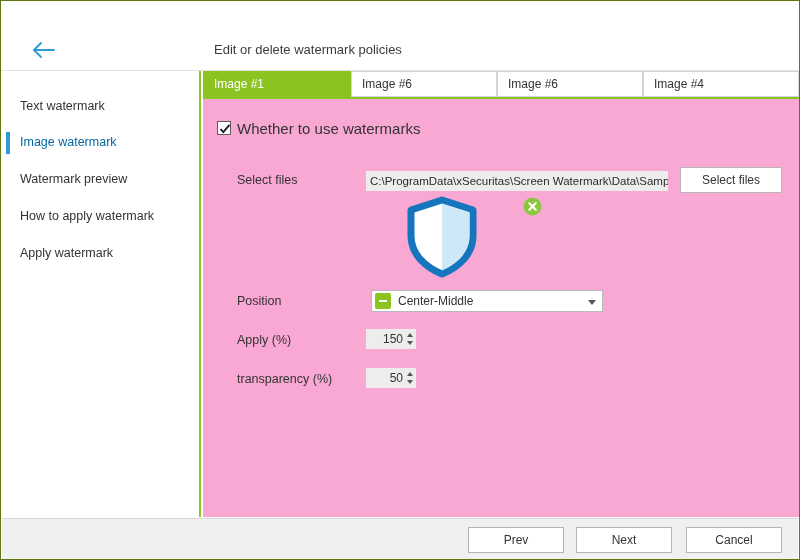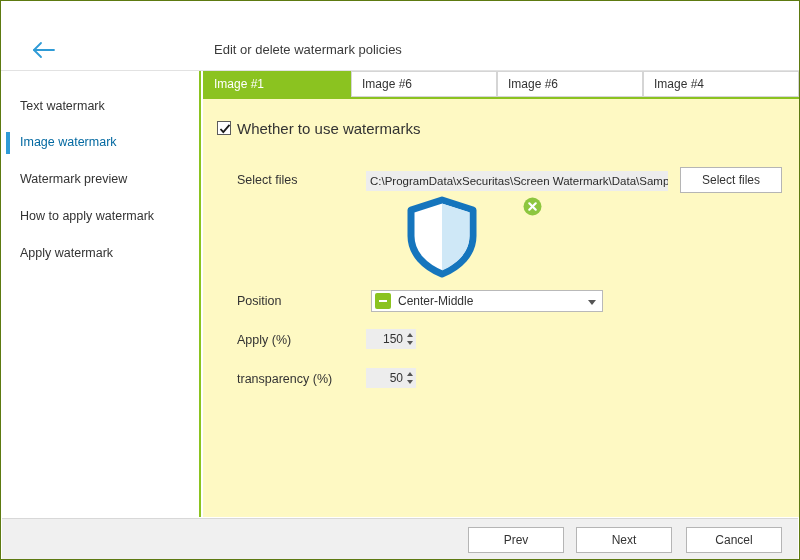--- a/index.html
+++ b/index.html
@@ -137,21 +137,21 @@
     position: absolute;
     left: 4px; top: 1px;
     width: 4px; height: 22px;
     background: #2f9bd6;
   }
   
   .content {
     position: absolute;
     left: 202px; top: 70px;
     width: 596px; height: 446px;
-    background: #fef9c3;
+    background: #f9a8d4;
   }
   
   .tabrow {
     position: absolute;
     left: 0; top: 0;
     width: 596px; height: 26px;
     border-bottom: 2px solid #8bc320;
   }
   .tab {
     position: absolute;

